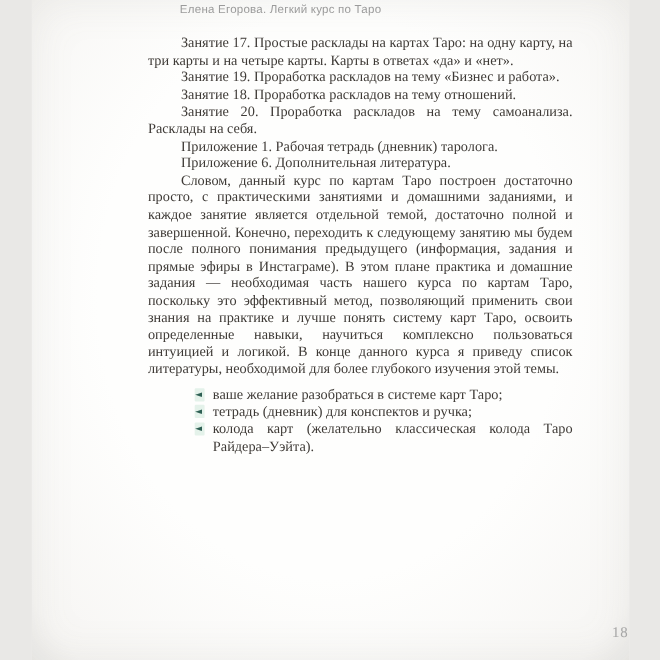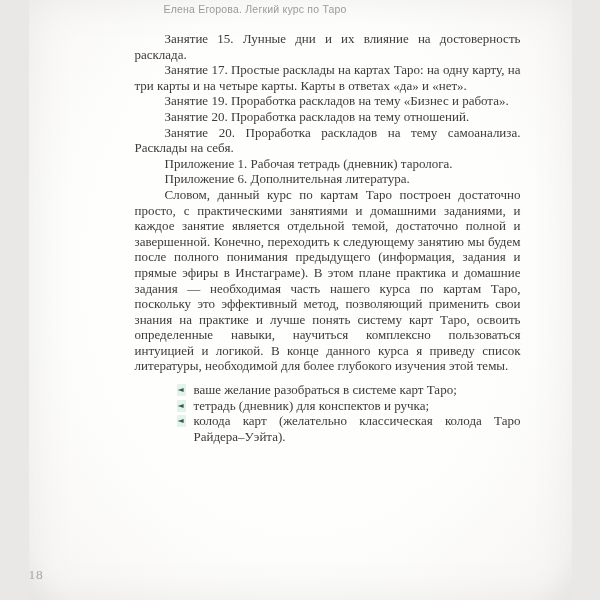--- a/index.html
+++ b/index.html
@@ -60,38 +60,37 @@
     color: var(--bullet_marker, #2e5f53);
     background: var(--bullet_highlight, #e4f2ea);
     padding: 0 2px 1px 1px;
     border-radius: 1px;
   }
   .page-number {
     position: absolute;
     top: 567px;
     left: 0;
     width: 100%;
-    text-align: left;
+    text-align: right;
     font-size: 13.5px;
     letter-spacing: 0.8px;
     color: var(--page_number, #a6a6a6);
   }
 </style>
 </head>
 <body>
 
 <div class="page">
 
   <div class="running-header">Елена Егорова. Легкий курс по Таро</div>
 
   <div class="body-col" lang="ru">
-    <p>Занятие 15. Лунные дни и их влияние на достоверность расклада.</p>
     <p>Занятие 17. Простые расклады на картах Таро: на одну карту, на три карты и на четыре карты. Карты в ответах «да» и «нет».</p>
     <p>Занятие 19. Проработка раскладов на тему «Бизнес и работа».</p>
-    <p>Занятие 20. Проработка раскладов на тему отношений.</p>
+    <p>Занятие 18. Проработка раскладов на тему отношений.</p>
     <p>Занятие 20. Проработка раскладов на тему самоанализа. Расклады на себя.</p>
     <p>Приложение 1. Рабочая тетрадь (дневник) таролога.</p>
     <p>Приложение 6. Дополнительная литература.</p>
     <p>Словом, данный курс по картам Таро построен достаточно просто, с практическими занятиями и домашними заданиями, и каждое занятие является отдельной темой, достаточно полной и завершенной. Конечно, переходить к следующему занятию мы будем после полного понимания предыдущего (информация, задания и прямые эфиры в Инстаграме). В этом плане практика и домашние задания — необходимая часть нашего курса по картам Таро, поскольку это эффективный метод, позволяющий применить свои знания на практике и лучше понять систему карт Таро, освоить определенные навыки, научиться комплексно пользоваться интуицией и логикой. В конце данного курса я приведу список литературы, необходимой для более глубокого изучения этой темы.</p>
 
     <div class="bullets">
       <div class="bullet-item">
         <span class="marker">◄</span>
         <span>ваше желание разобраться в системе карт Таро;</span>
       </div>

